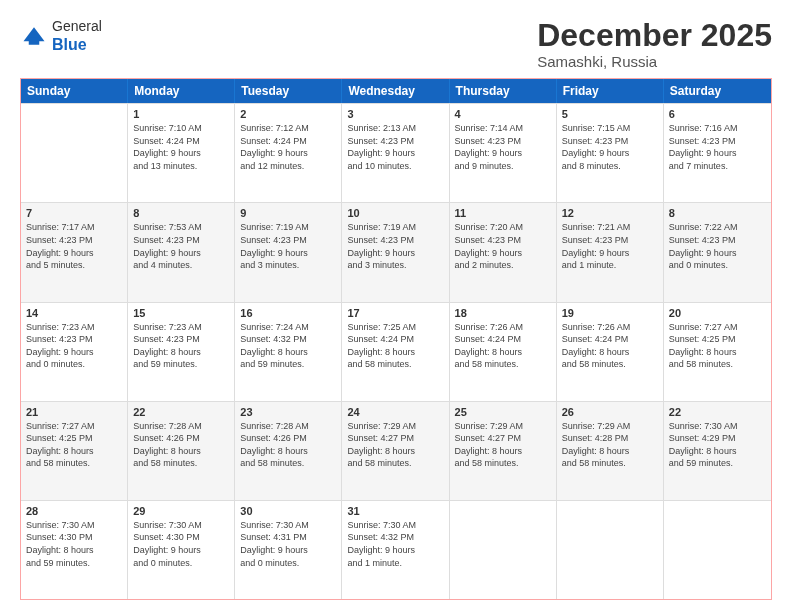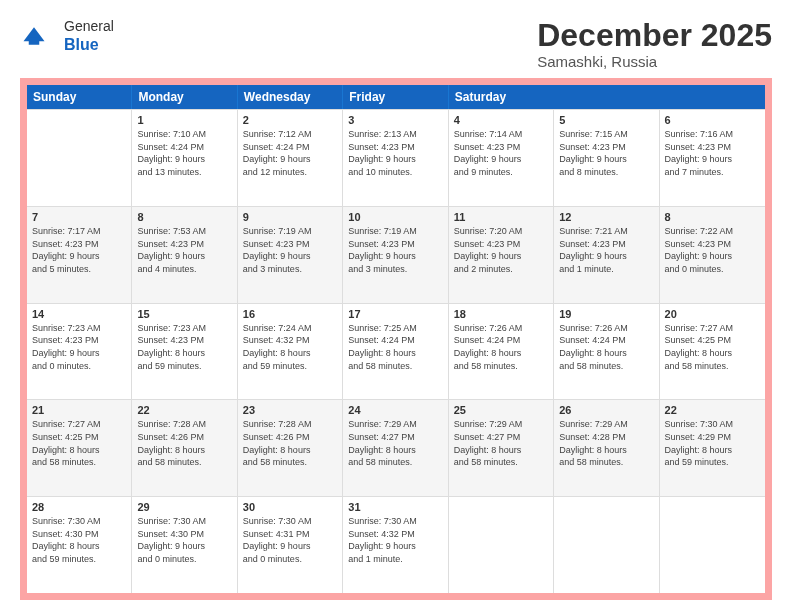--- a/index.html
+++ b/index.html
@@ -19,21 +19,21 @@
     }
     .header {
       display: flex;
       justify-content: space-between;
       align-items: flex-start;
       margin-bottom: 8px;
     }
     .logo {
       display: flex;
       align-items: center;
-      gap: 16px;
+      gap: 4px;
     }
     .logo-text {
       font-size: 15px;
       line-height: 1.2;
     }
     .logo-icon {
       width: 28px;
       height: 28px;
     }
     .title-area {
@@ -46,21 +46,21 @@
       line-height: 1.1;
     }
     .location {
       font-size: 15px;
       color: #555;
     }
     .calendar {
       flex: 1;
       display: flex;
       flex-direction: column;
-      border: 7px solid #fca5a5;
+      border: 1px solid #fca5a5;
     }
     .cal-header {
       display: grid;
       grid-template-columns: repeat(7, 1fr);
       background: #1565c0;
     }
     .cal-header-cell {
       color: #fff;
       font-size: 12px;
       font-weight: bold;
@@ -125,21 +125,23 @@
     <div class="title-area">
       <div class="month-title">December 2025</div>
       <div class="location">Samashki, Russia</div>
     </div>
   </div>
 
   <div class="calendar">
     <div class="cal-header">
     <div class="cal-header-cell">Sunday</div>
         <div class="cal-header-cell">Monday</div>
+        <div class="cal-header-cell">Tuesday</div>
         <div class="cal-header-cell">Wednesday</div>
+        <div class="cal-header-cell">Thursday</div>
         <div class="cal-header-cell">Friday</div>
         <div class="cal-header-cell">Saturday</div>
       </div>
     <div class="cal-body">
     <div class="cal-row">
           <div class="cal-cell empty"></div>
           <div class="cal-cell">
             <span class="day-num">1</span>
             <div class="cell-info" style="white-space: pre-line;">Sunrise: 7:10 AM
 Sunset: 4:24 PM

